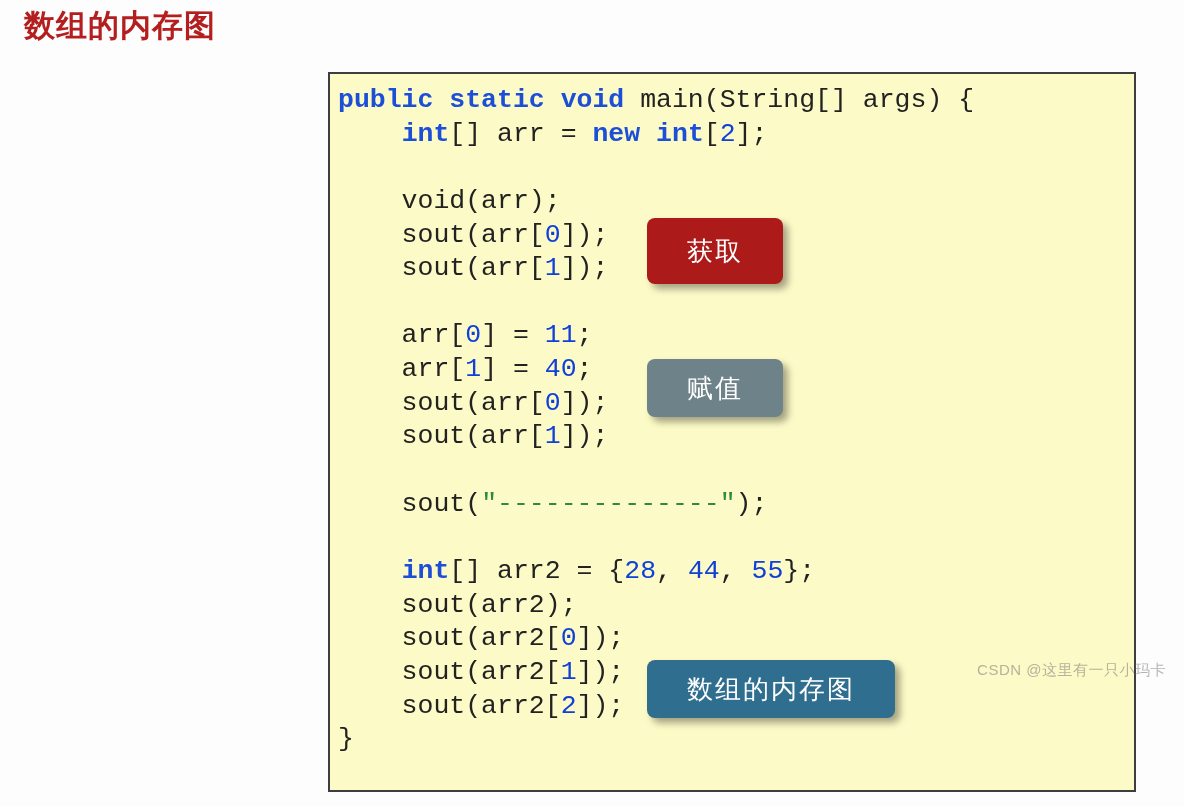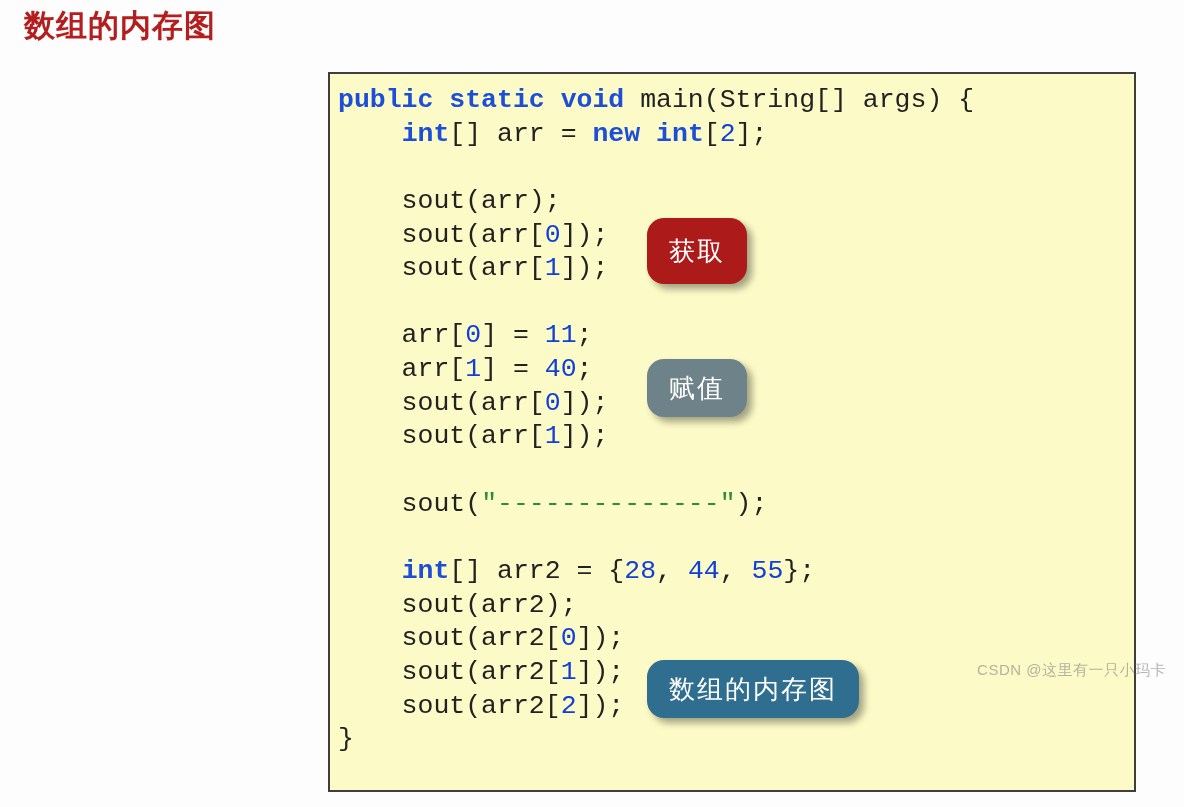--- a/index.html
+++ b/index.html
@@ -47,26 +47,26 @@
   .kw  { color: #1d4ed8; font-weight: 700; }   
   .num { color: #1040d8; }                      
   .str { color: #2e8a3c; }                      
   .badge {
     position: absolute;
     color: #fff;
     font-size: 26px;
     font-weight: 400;
     letter-spacing: 2px;
     text-align: center;
-    border-radius: 17px;
+    border-radius: 8px;
     box-shadow: 5px 5px 7px rgba(0,0,0,0.35);
     display: flex;
     align-items: center;
     justify-content: center;
-    padding: 0 22px;
+    padding: 0 40px;
     white-space: nowrap;
   }
   .badge-red   { background: #ac1a1a; height: 66px; }
   .badge-gray  { background: #6e8289; height: 58px; }
   .badge-teal  { background: #2f6e8e; height: 58px; }
   .watermark {
     position: absolute;
     right: 18px;
     bottom: 6px;
     font-size: 15px;
@@ -78,21 +78,21 @@
 <body>
 
 <div class="page">
 
   <div class="title">数组的内存图</div>
 
   <div class="code-box">
 <pre class="code"><span class="kw">public static void</span><span> main(String[] args) {</span>
 <span>    </span><span class="kw">int</span><span>[] arr = </span><span class="kw">new int</span><span>[</span><span class="num">2</span><span>];</span>
 <span></span>
-<span>    sout(arr);</span>
+<span>    void(arr);</span>
 <span>    sout(arr[</span><span class="num">0</span><span>]);</span>
 <span>    sout(arr[</span><span class="num">1</span><span>]);</span>
 <span></span>
 <span>    arr[</span><span class="num">0</span><span>] = </span><span class="num">11</span><span>;</span>
 <span>    arr[</span><span class="num">1</span><span>] = </span><span class="num">40</span><span>;</span>
 <span>    sout(arr[</span><span class="num">0</span><span>]);</span>
 <span>    sout(arr[</span><span class="num">1</span><span>]);</span>
 <span></span>
 <span>    sout(</span><span class="str">"--------------"</span><span>);</span>
 <span></span>

